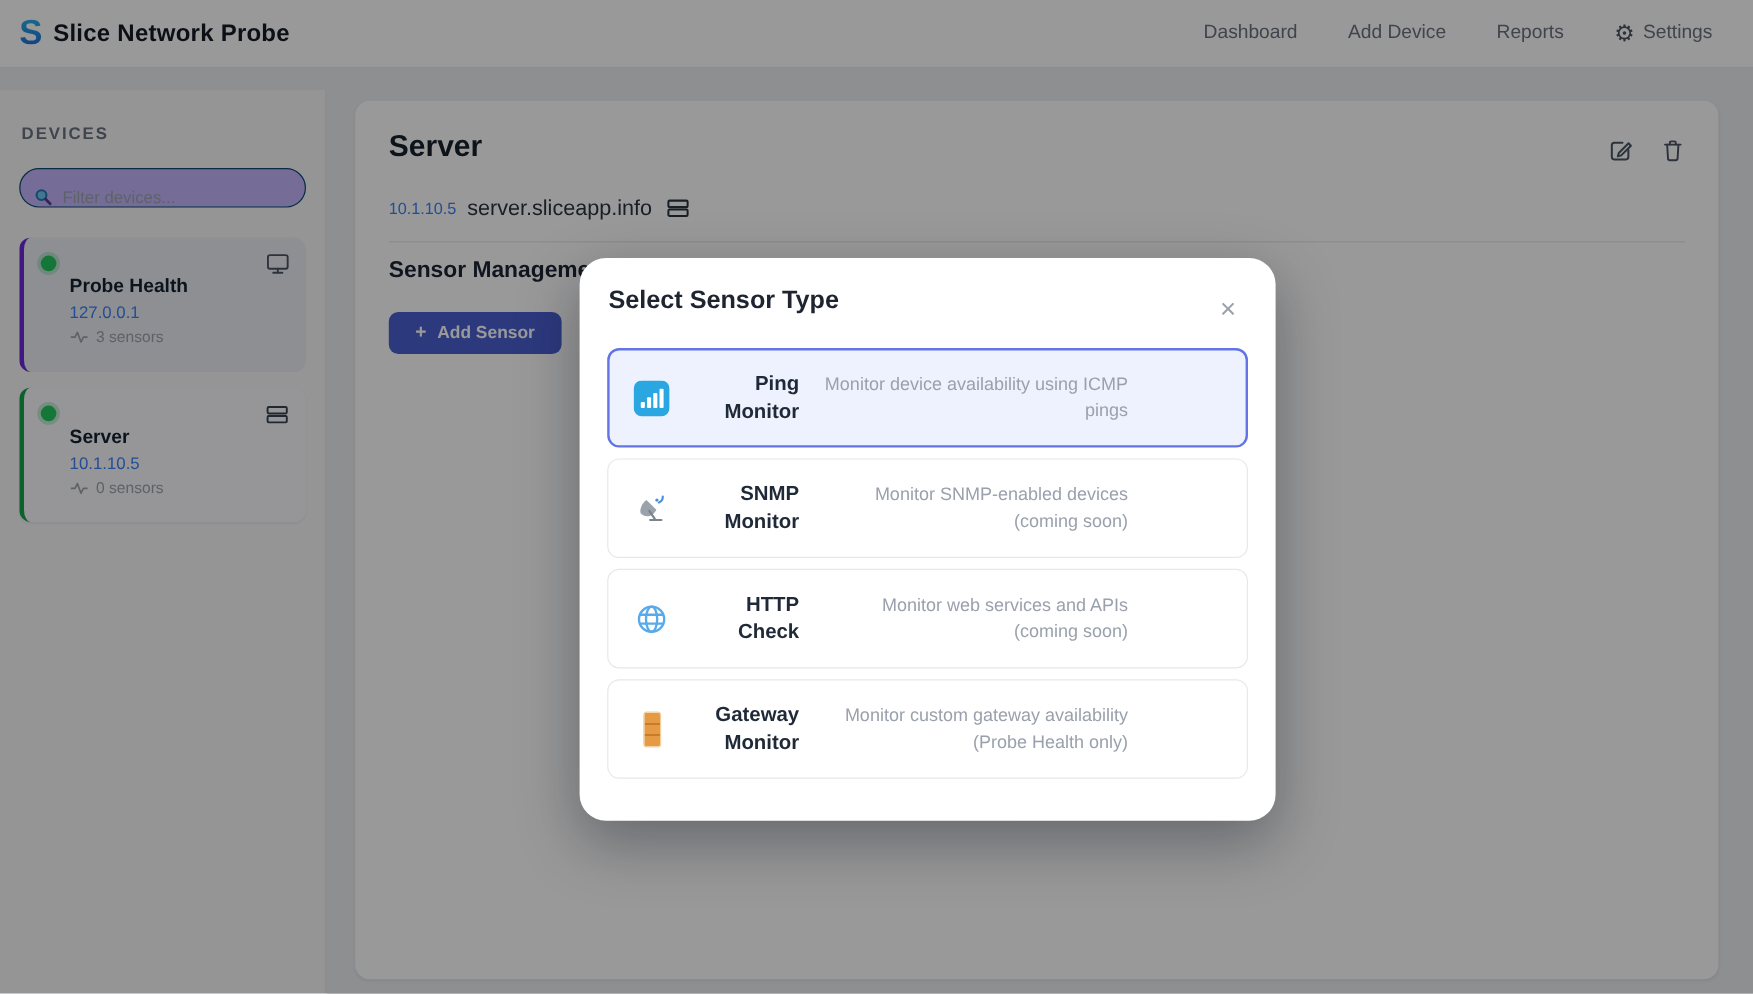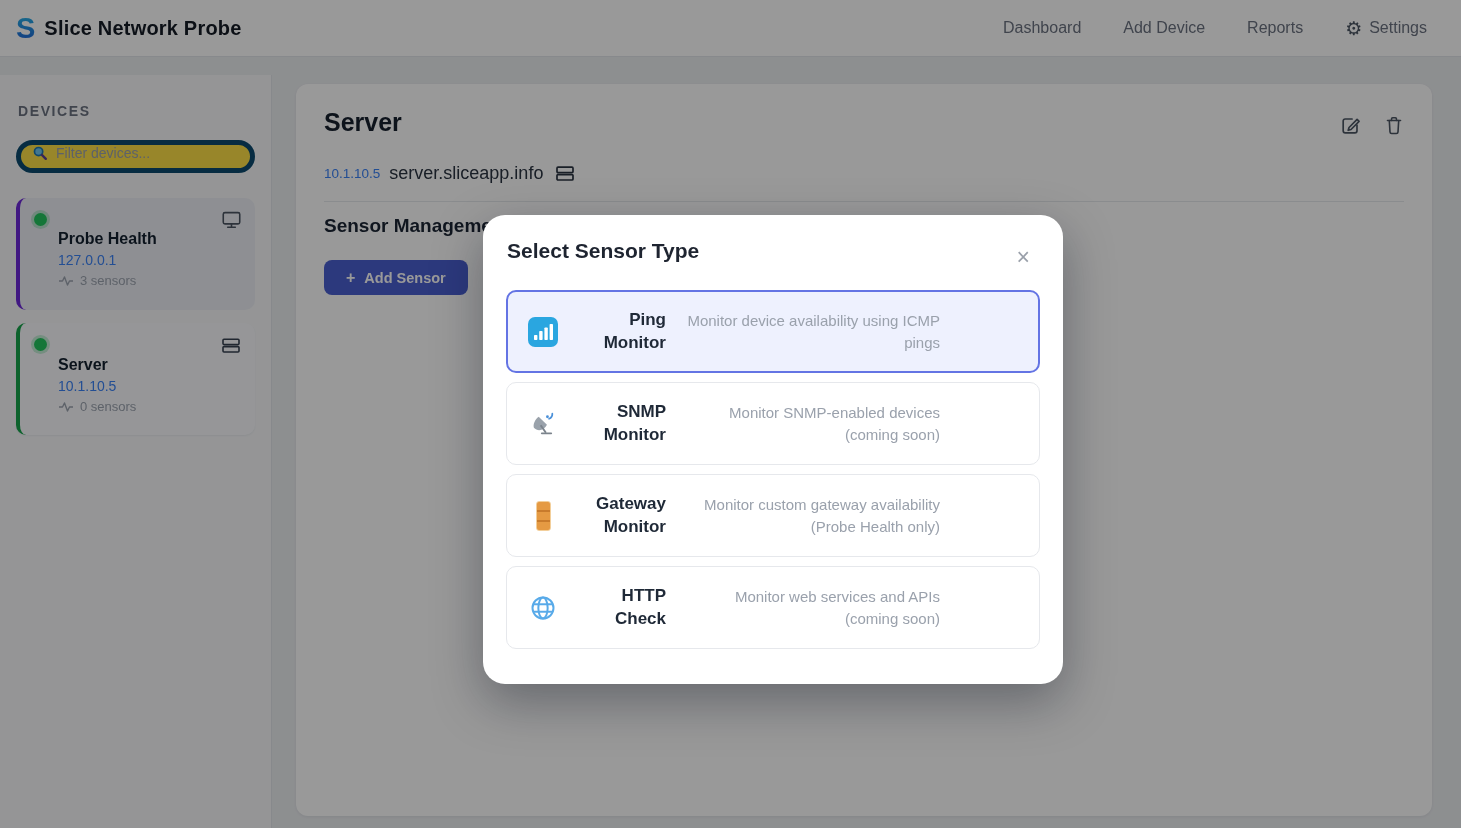--- a/index.html
+++ b/index.html
@@ -17,22 +17,22 @@
   .app-title { font-size:20px; font-weight:700; color:#141b26; letter-spacing:.2px; }
   .nav { display:flex; align-items:center; gap:42px; }
   .nav a { font-size:16px; font-weight:500; color:#6b7280; text-decoration:none; cursor:pointer;
            display:flex; align-items:center; gap:7px; }
   .gear-glyph { font-size:19px; color:#4b5563; line-height:1; }
 
   
   .sidebar { position:absolute; top:75px; left:0; width:272px; height:771px;
              background:#f8f9fb; border-right:1px solid #e2e5e9; padding:28px 16px 0 16px; z-index:1; }
   .devices-heading { font-size:14px; font-weight:700; color:#6b7280; letter-spacing:1.6px; margin-left:2px; }
-  .filter-box { margin-top:21px; height:33px; background:#fde047; border:5px solid #0c4a6e;
-                border-radius:17px; display:flex; align-items:flex-start; padding:0 10px 0 11px; gap:8px; }
+  .filter-box { margin-top:21px; height:33px; background:#c4b5fd; border:1px solid #0c4a6e;
+                border-radius:17px; display:flex; align-items:flex-end; padding:0 10px 0 11px; gap:8px; }
   .filter-box input { border:none; outline:none; flex:1; font-size:14px; color:#374151; background:transparent;
                       font-family:"Liberation Sans", sans-serif; }
   .filter-box input::placeholder { color:#9ca3af; }
 
   .device-card { border-radius:10px; padding:13px 14px 12px 14px; margin-top:25px; cursor:pointer;
                  position:relative; min-height:112px; }
   .device-card + .device-card { margin-top:13px; }
   .card-probe { background:#edeff5; border-left:4px solid #6d28d9; }
   .card-server { background:#fafbfe; border-left:4px solid #16a34a; box-shadow:0 1px 2px rgba(20,30,50,.06); }
   .card-top { display:flex; align-items:flex-start; justify-content:space-between; }
@@ -247,33 +247,33 @@
           <circle cx="15.8" cy="5.8" r="1.2" fill="#4a90d9"></circle>
           <path d="M17.2 7.5 a4.5 4.5 0 0 0 2.8 -4.3" fill="none" stroke="#4a90d9" stroke-width="1.5" stroke-linecap="round"></path>
         </svg>
       </span>
       <span class="opt-title">SNMP Monitor</span>
       <span class="opt-desc">Monitor SNMP-enabled devices (coming soon)</span>
     </button>
 
     <button class="option">
       <span class="opt-icon">
-        <span class="gw-icon"></span>
-      </span>
-      <span class="opt-title">Gateway Monitor</span>
-      <span class="opt-desc">Monitor custom gateway availability (Probe Health only)</span>
-    </button>
-
-    <button class="option">
-      <span class="opt-icon">
         <svg width="28" height="28" viewBox="0 0 24 24" fill="none" stroke="#58aae9" stroke-width="1.7">
           <circle cx="12" cy="12" r="9"></circle>
           <ellipse cx="12" cy="12" rx="4" ry="9"></ellipse>
           <line x1="3.6" y1="8.8" x2="20.4" y2="8.8"></line>
           <line x1="3.6" y1="15.2" x2="20.4" y2="15.2"></line>
         </svg>
       </span>
       <span class="opt-title">HTTP Check</span>
       <span class="opt-desc">Monitor web services and APIs (coming soon)</span>
     </button>
 
+    <button class="option">
+      <span class="opt-icon">
+        <span class="gw-icon"></span>
+      </span>
+      <span class="opt-title">Gateway Monitor</span>
+      <span class="opt-desc">Monitor custom gateway availability (Probe Health only)</span>
+    </button>
+
   </div>
 </div>
 
 </body></html>

